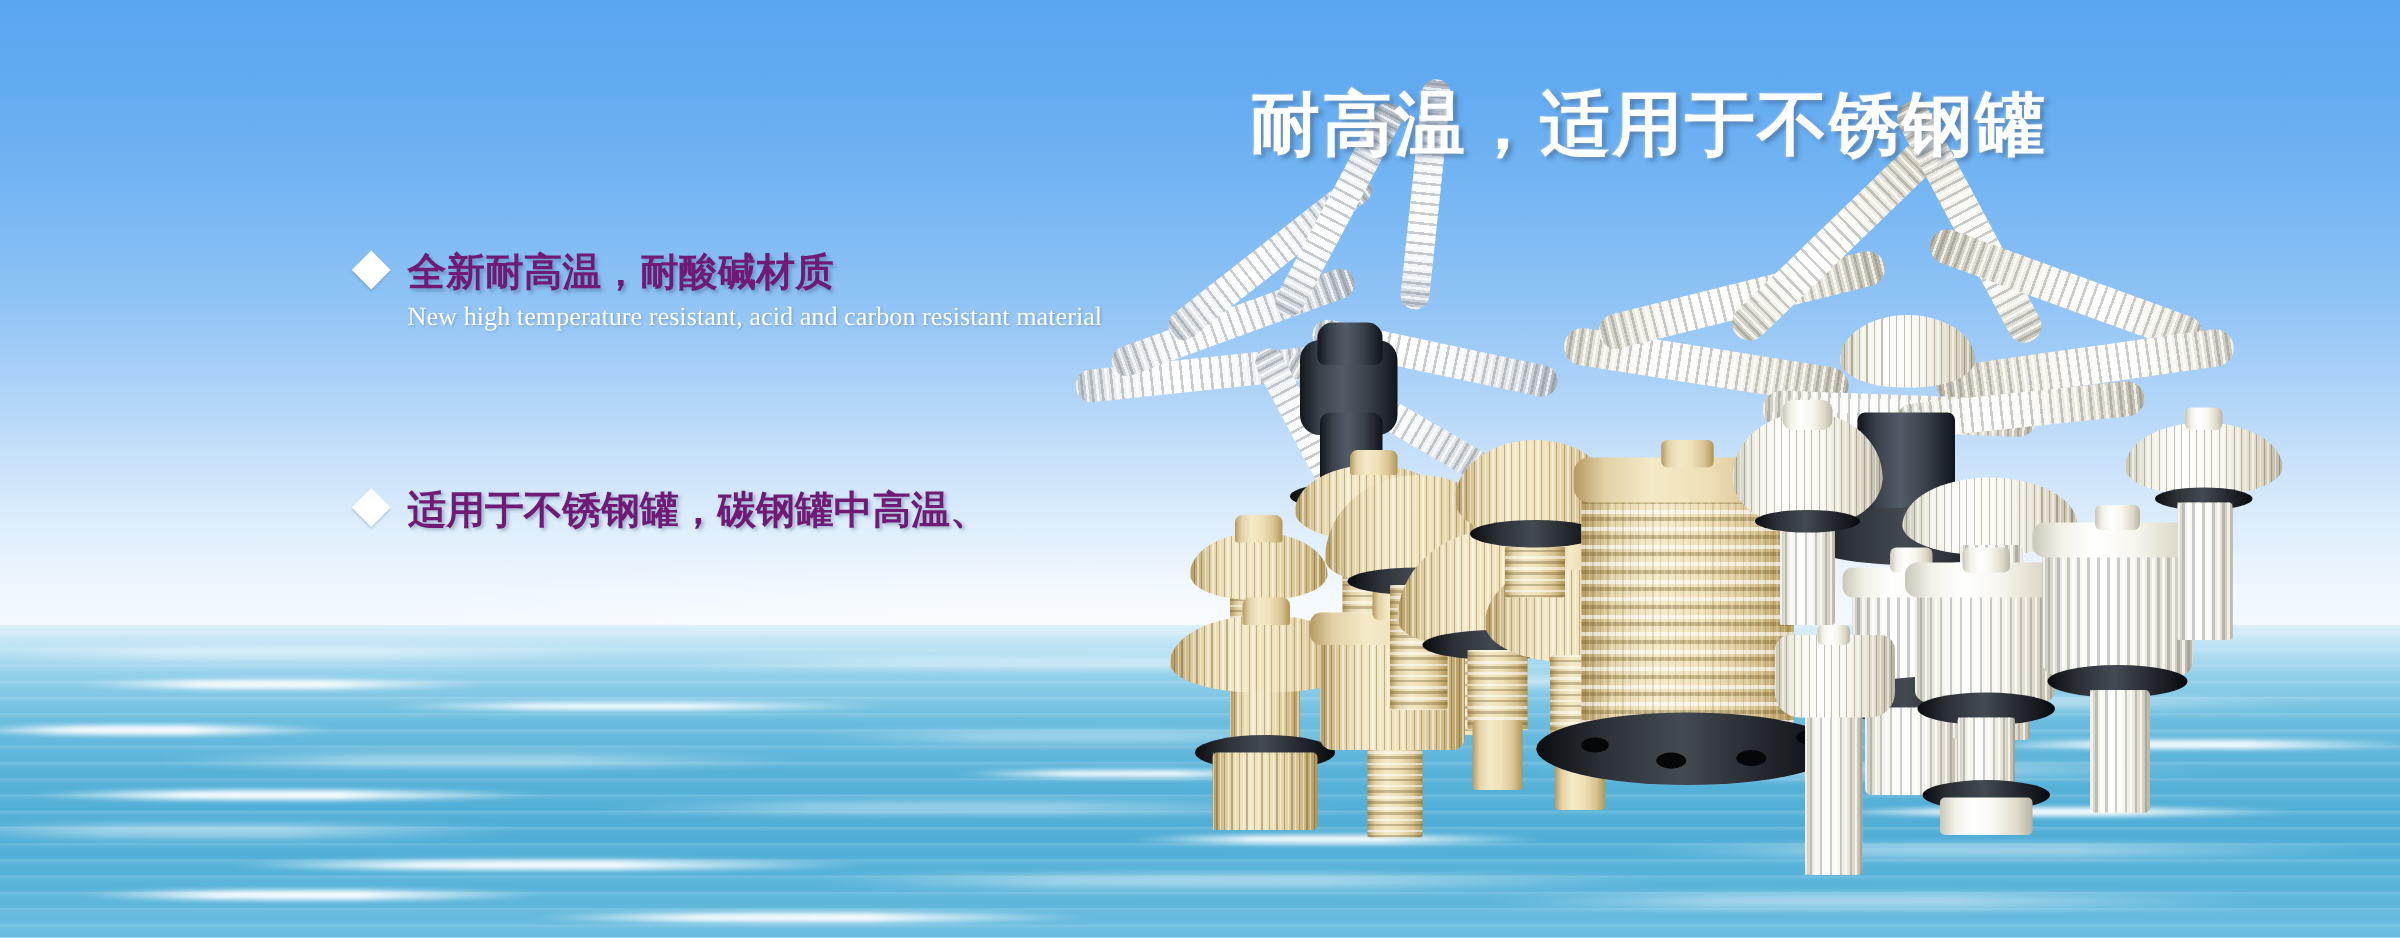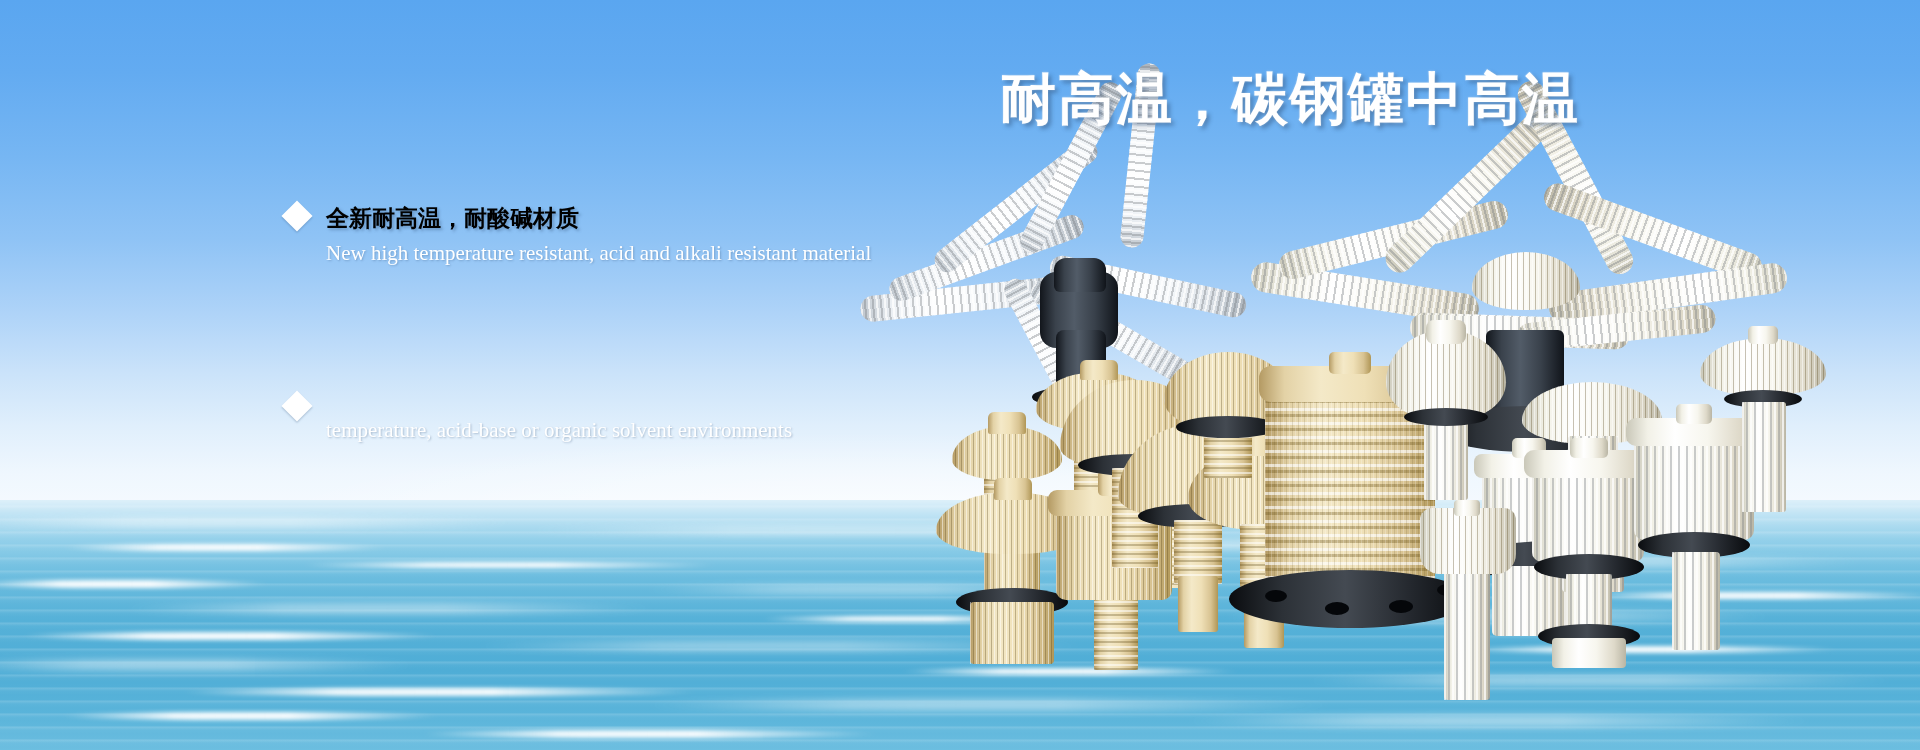--- a/index.html
+++ b/index.html
@@ -82,21 +82,21 @@
   .bullet-row { display:flex; align-items:flex-start; }
   .diamond {
     width:22px; height:22px;
     background:#ffffff;
     transform:rotate(45deg);
     margin-top:9px; margin-right:18px;
     flex:0 0 auto;
     box-shadow:1px 1px 2px rgba(40,70,110,.25);
   }
   .cn-line {
-    font-size:23px; font-weight:bold; color:#000000;
+    font-size:31px; font-weight:bold; color:#701a75;
     line-height:44px; white-space:nowrap;
     text-shadow:2px 2px 3px rgba(40,70,110,.35);
   }
   .cn-line.indent { margin-left:40px; }
   .en-line {
     font-family:"Liberation Serif", serif;
     font-size:21px; color:#ffffff; line-height:27px;
     white-space:nowrap; margin-left:40px;
     text-shadow:1px 1px 2px rgba(40,70,110,.30);
   }
@@ -428,30 +428,30 @@
         </div>
       <div class="obj ivory" style="left:48px; top:-6px; width:30px; height:18px; border-radius:5px;"></div>
       <div class="obj rubber disc" style="left:24px; top:58px; width:78px; height:18px;"></div>
       <div class="obj ivory" style="left:42px; top:70px; width:44px; height:110px; border-radius:3px;">
           <i class="corr"></i>
         </div>
     </div>
 
   </div>
 
-  <div class="headline">耐高温，碳钢罐中高温</div>
+  <div class="headline">耐高温，适用于不锈钢罐</div>
 
   <div class="bullet-block" style="left:286px; top:196px;">
     <div class="bullet-row">
       <div class="diamond"></div>
       <div class="cn-line">全新耐高温，耐酸碱材质</div>
     </div>
-    <div class="en-line">New high temperature resistant, acid and alkali resistant material</div>
+    <div class="en-line">New high temperature resistant, acid and carbon resistant material</div>
   </div>
 
   <div class="bullet-block" style="left:286px; top:386px;">
     <div class="bullet-row">
       <div class="diamond"></div>
-    </div>
-    <div class="en-line">temperature, acid-base or organic solvent environments</div>
+      <div class="cn-line">适用于不锈钢罐，碳钢罐中高温、</div>
+    </div>
   </div>
 
 </div>
 
 </body></html>

